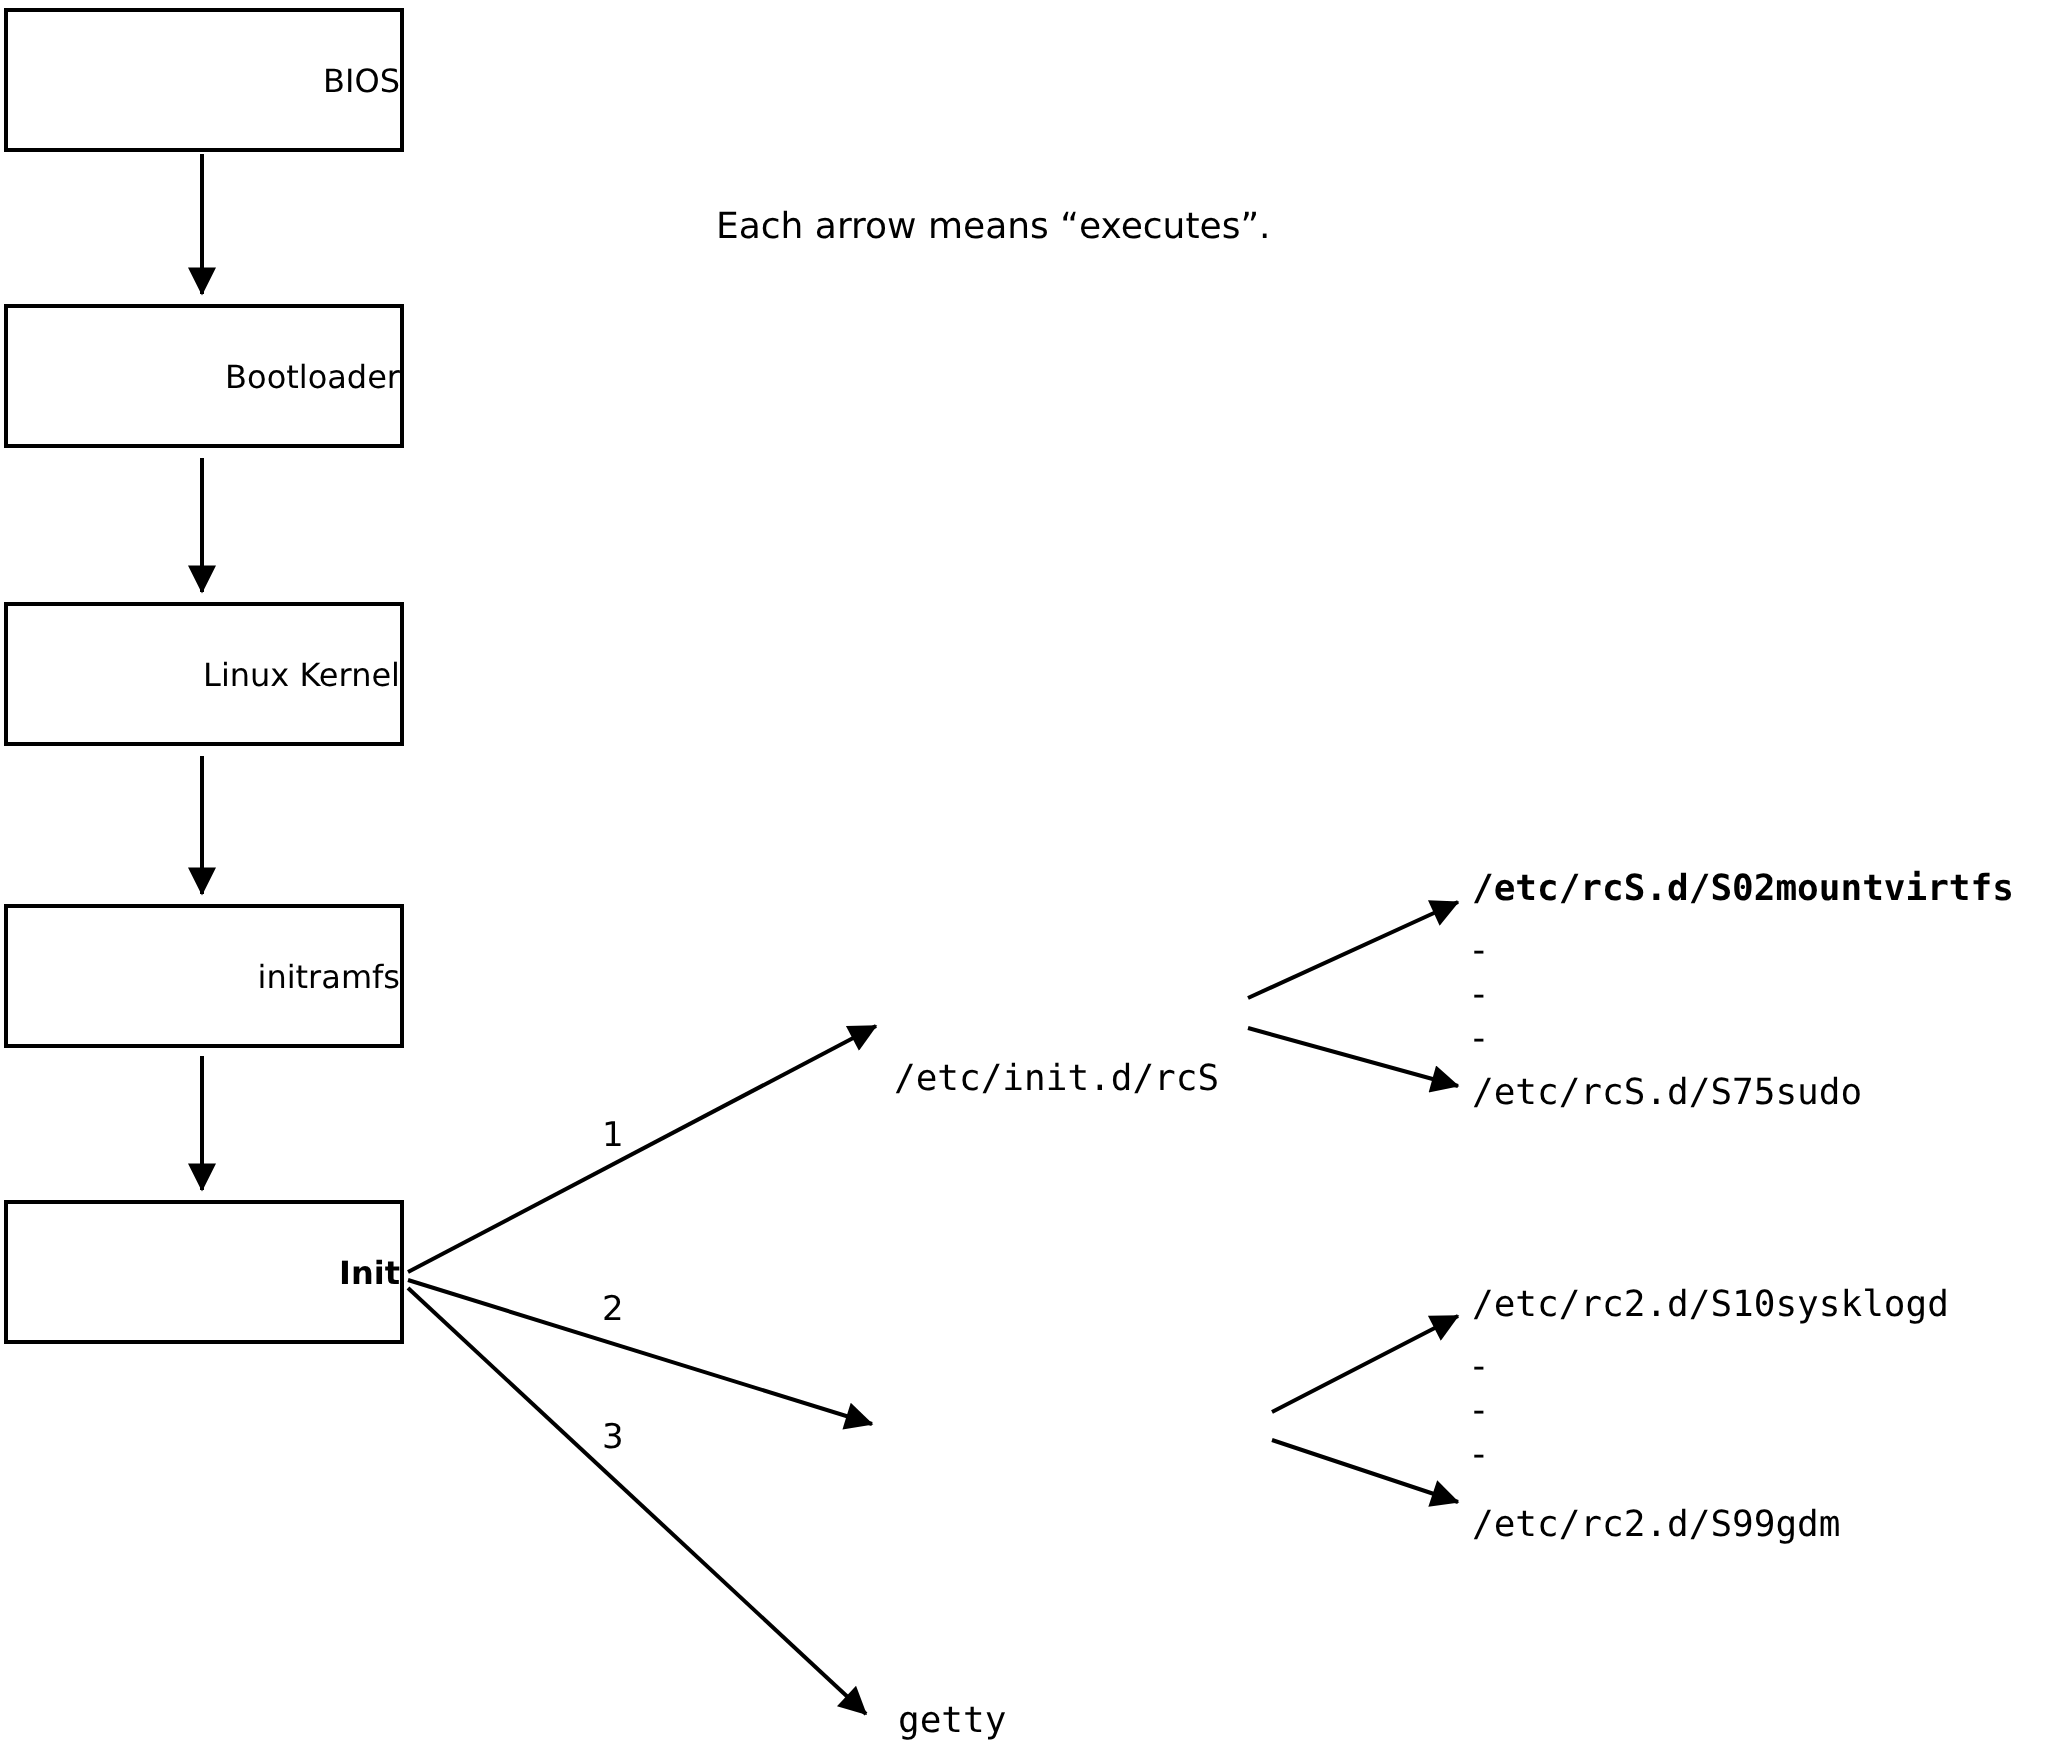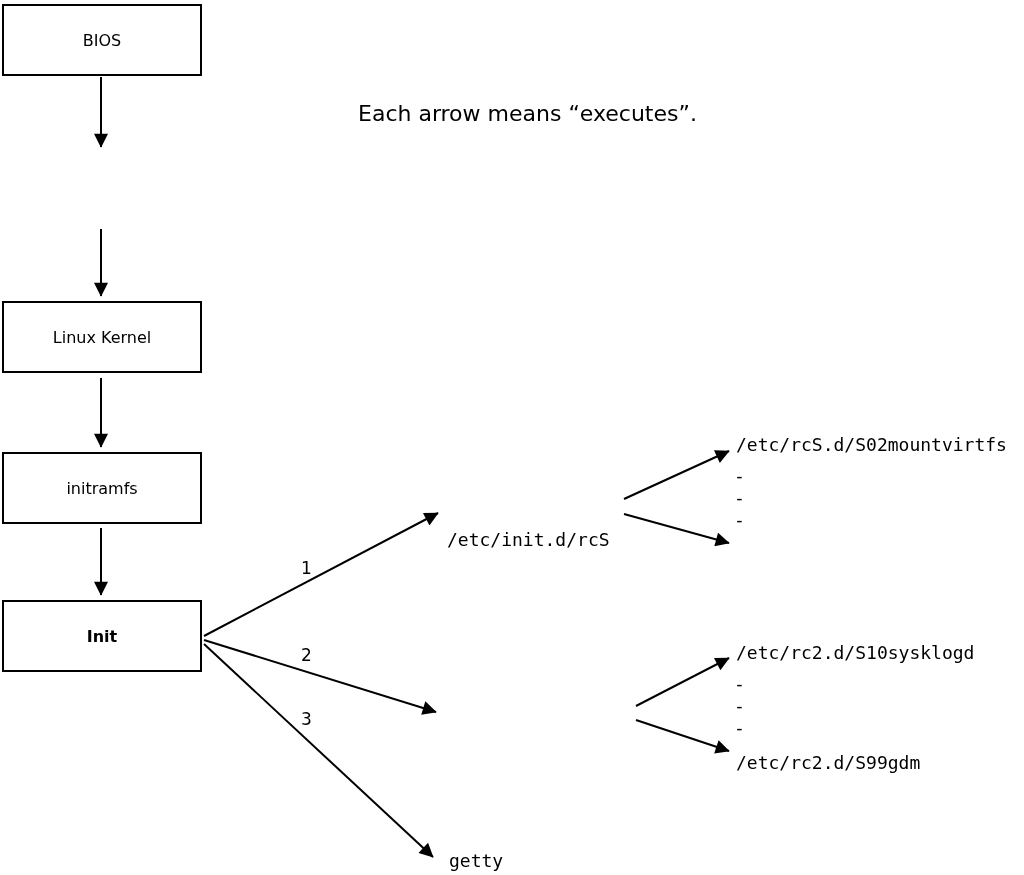--- a/index.html
+++ b/index.html
@@ -23,40 +23,40 @@
   }
   .box {
     position: absolute;
     left: 2px;
     width: 196px;
     height: 68px;
     border: 2px solid #000000;
     background: #ffffff;
     display: flex;
     align-items: center;
-    justify-content: center;
+    justify-content: flex-end;
     font-size: 16px;
   }
   .mono {
     position: absolute;
     font-family: "DejaVu Sans Mono", monospace;
     font-size: 18px;
     white-space: pre;
     line-height: 22px;
   }
   .num {
     position: absolute;
     font-size: 17px;
     line-height: 20px;
   }
   .caption {
     position: absolute;
     left: 358px;
     top: 103px;
-    font-size: 22px;
+    font-size: 18px;
     line-height: 22px;
   }
 </style>
 </head>
 <body>
 
 <div class="canvas">
 
   <svg class="arrows" width="1024" height="875" viewBox="0 0 1024 875">
     <defs>
@@ -77,43 +77,47 @@
     <line x1="624" y1="499" x2="729" y2="451" stroke="#000" stroke-width="2" marker-end="url(#ah)"></line>
     <line x1="624" y1="514" x2="729" y2="543" stroke="#000" stroke-width="2" marker-end="url(#ah)"></line>
 
     <line x1="636" y1="706" x2="729" y2="658" stroke="#000" stroke-width="2" marker-end="url(#ah)"></line>
     <line x1="636" y1="720" x2="729" y2="751" stroke="#000" stroke-width="2" marker-end="url(#ah)"></line>
   </svg>
 
   <div class="box" style="top:4px;">
     <span>BIOS</span>
   </div>
+  <div class="box" style="top:152px;">
+    <span>Bootloader</span>
+  </div>
   <div class="box" style="top:452px;">
     <span>initramfs</span>
   </div>
   <div class="box" style="top:301px;">
     <span>Linux Kernel</span>
   </div>
   <div class="box" style="top:600px;font-weight:bold;">
     <span>Init</span>
   </div>
 
   <div class="caption">Each arrow means “executes”.</div>
 
   <div class="num" style="left:301px;top:558px;">1</div>
   <div class="num" style="left:301px;top:645px;">2</div>
   <div class="num" style="left:301px;top:709px;">3</div>
 
   <div class="mono" style="left:447px;top:497px;margin-top:32px;">/etc/init.d/rcS</div>
   <div class="mono" style="left:449px;top:850px;">getty</div>
 
-  <div class="mono" style="left:736px;top:434px;">/etc/rcS.d/S02mountvirtfs</div>
+  <div class="mono" style="left:736px;top:434px;font-weight:bold;">/etc/rcS.d/S02mountvirtfs</div>
   <div class="mono" style="left:734px;top:465px;">-</div>
   <div class="mono" style="left:734px;top:487px;">-</div>
   <div class="mono" style="left:734px;top:509px;">-</div>
+  <div class="mono" style="left:736px;top:536px;">/etc/rcS.d/S75sudo</div>
 
   <div class="mono" style="left:736px;top:642px;text-align:center;">/etc/rc2.d/S10sysklogd</div>
   <div class="mono" style="left:734px;top:673px;">-</div>
   <div class="mono" style="left:734px;top:695px;">-</div>
   <div class="mono" style="left:734px;top:717px;">-</div>
   <div class="mono" style="left:736px;top:752px;">/etc/rc2.d/S99gdm</div>
 
 </div>
 
 </body></html>

